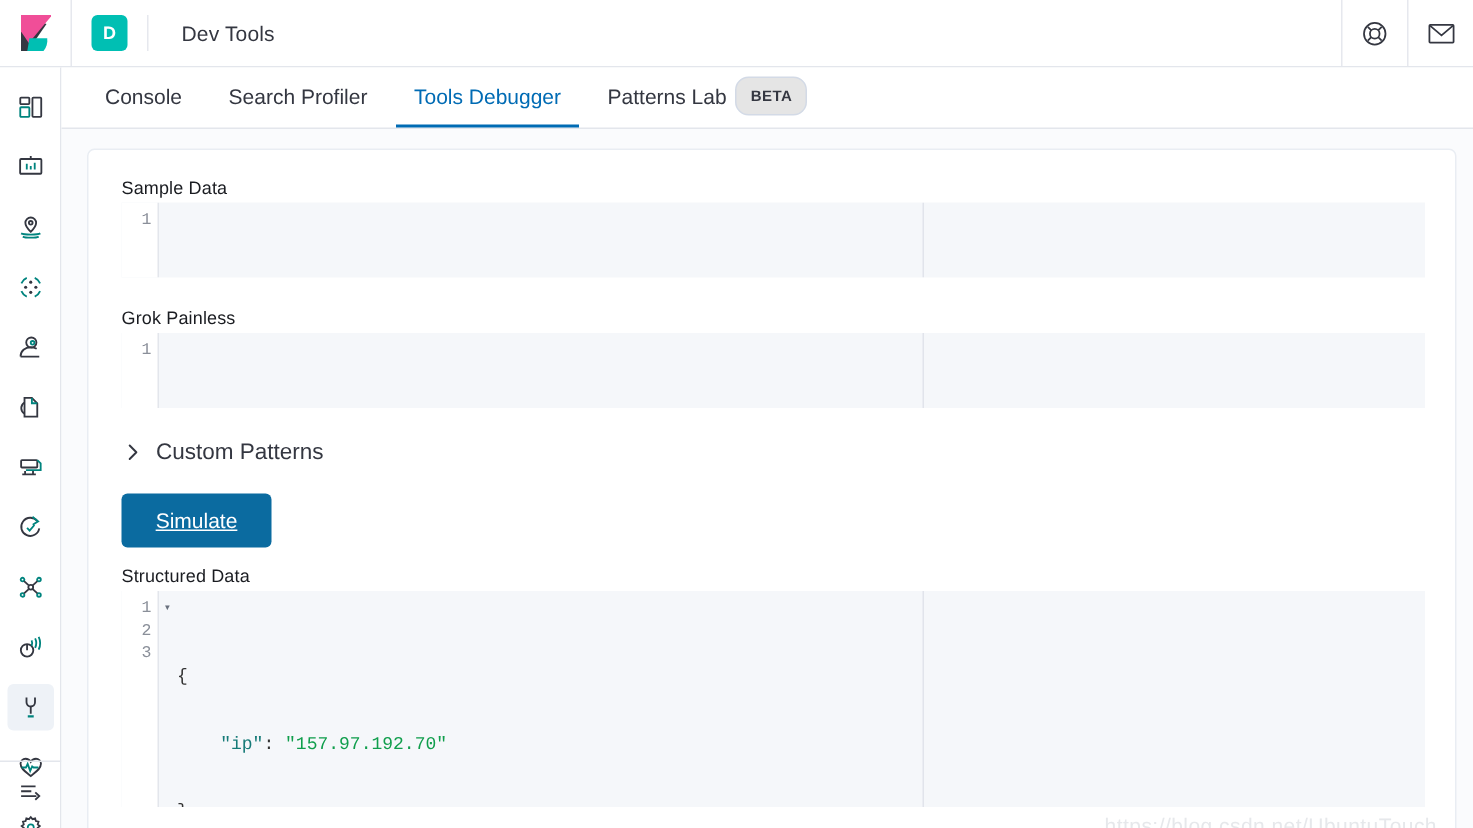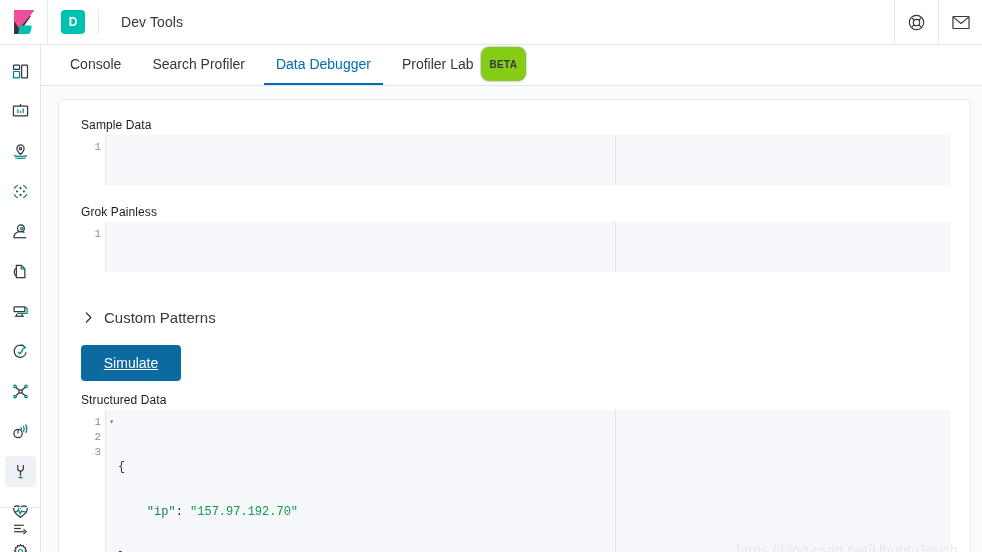--- a/index.html
+++ b/index.html
@@ -124,30 +124,30 @@
     border-bottom: 2px solid transparent;
     margin-right: 7px;
   }
   .tab.active {
     color: #006bb4;
     border-bottom-color: #006bb4;
   }
   .beta-badge {
     display: inline-flex;
     align-items: center;
-    height: 36px;
+    height: 26px;
     padding: 0 9px;
     border: 1px solid #d3dae6;
     border-radius: 9px;
     font-size: 10px;
     font-weight: bold;
     letter-spacing: .35px;
     color: #343741;
     margin-left: 6px;
-    background: #84cc16;
+    background: #e5e5e5;
   }
 
   
   .content {
     position: absolute;
     left: 41px; top: 86px;
     width: 941px; height: 466px;
     background: #fafbfd;
     padding: 13px 11px 0 17px;
   }
@@ -227,21 +227,21 @@
   .editor-pattern .ruler { left: 509px; }
   .editor-structured { height: 144px; }
   .editor-structured .ruler { left: 509px; }
 
   .spacer-20 { height: 20px; }
 
   
   .accordion {
     display: flex;
     align-items: center;
-    margin-top: 36px;
+    margin-top: 20px;
     margin-left: -2px;
   }
   .accordion .chev {
     width: 18px; height: 18px;
     display:flex; align-items:center; justify-content:center;
     color: #343741;
   }
   .accordion .acc-label {
     font-size: 15px;
     color: #343741;
@@ -490,24 +490,24 @@
   </div>
 
   <div class="tabbar">
     <div class="tab">
       <span>Console</span>
     </div>
     <div class="tab">
       <span>Search Profiler</span>
     </div>
     <div class="tab active">
-      <span>Data Debugger</span>
+      <span>Tools Debugger</span>
     </div>
     <div class="tab">
-      <span>Profiler Lab</span>
+      <span>Patterns Lab</span>
       <span class="beta-badge">BETA</span>
     </div>
   </div>
 
   <div class="content">
     <div class="panel">
 
       
       <div class="field-label">Sample Data</div>
       <div class="editor editor-sample">

